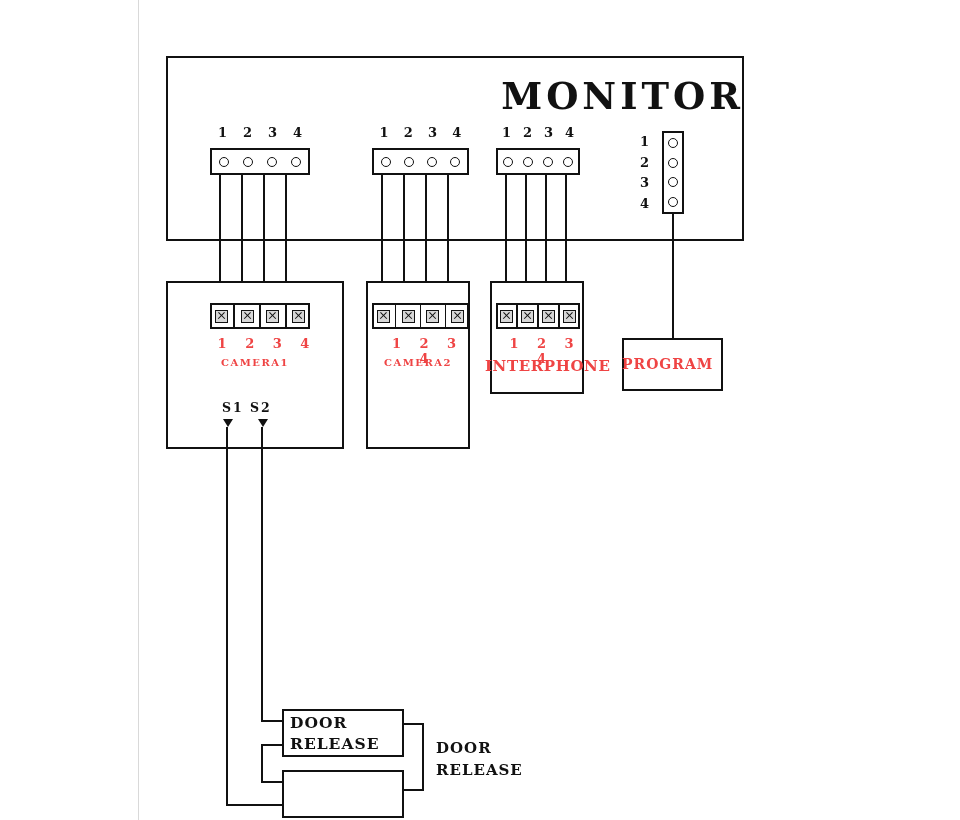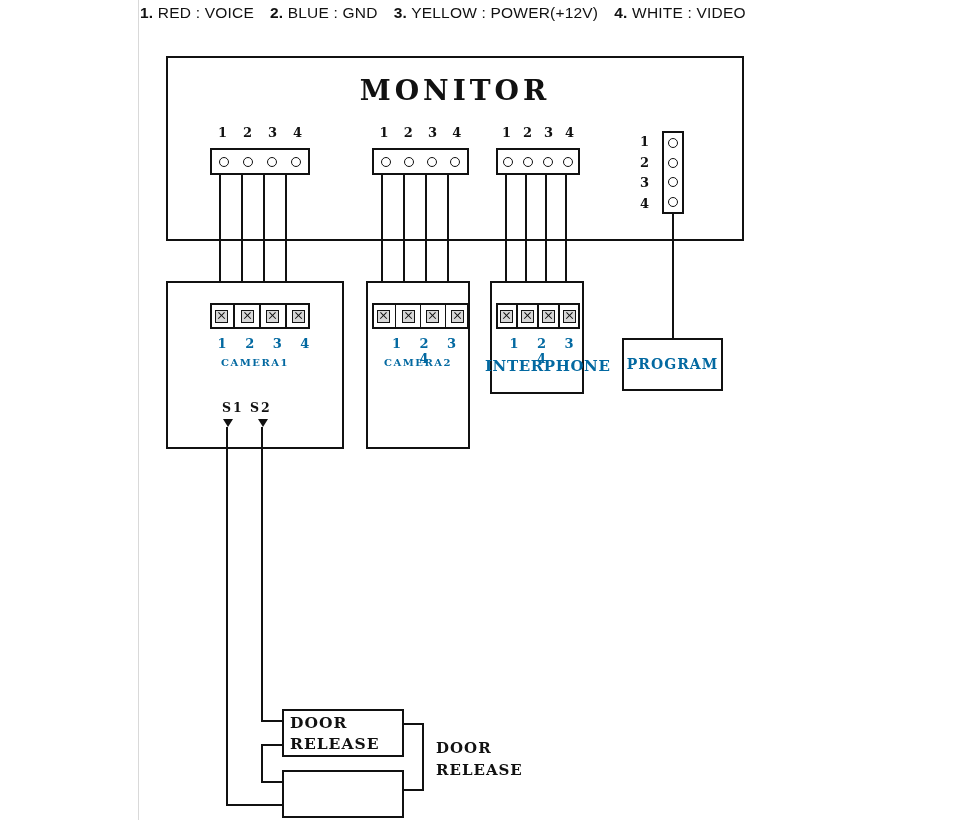--- a/index.html
+++ b/index.html
@@ -57,24 +57,24 @@
     left: 166px;
     top: 56px;
     width: 578px;
     height: 185px;
   }
   #monitor-title {
     position: absolute;
     left: 166px;
     top: 74px;
     width: 578px;
-    text-align: center;
-    font-family: "DejaVu Serif", serif;
-    font-weight: bold;
-    font-size: 28px;
+    text-align: right;
+    font-family: "DejaVu Serif", serif;
+    font-weight: bold;
+    font-size: 37px;
     letter-spacing: 4px;
     color: #111;
   }
 
   
   .strip {
     position: absolute;
     border: 2px solid #111;
     background: #ffffff;
     box-sizing: border-box;
@@ -176,21 +176,21 @@
     font-size: 13px;
     color: #111;
   }
 
   
   .dev-label {
     position: absolute;
     text-align: center;
     font-family: "DejaVu Serif", serif;
     font-weight: bold;
-    color: #0369a1;
+    color: #ef4444;
   }
   .dev-num {
     font-size: 13px;
     letter-spacing: 7px;
     padding-left: 7px;
   }
   .dev-name {
     font-size: 10px;
     letter-spacing: 1.5px;
   }
@@ -251,23 +251,20 @@
     line-height: 1.35;
   }
 </style>
 </head>
 <body>
 
 <div id="page">
 
   <div class="left-rule"></div>
 
-  <div class="legend">
-    <span class="item"><span class="num">1.</span> <span>RED : VOICE</span></span><span class="item"><span class="num">2.</span> <span>BLUE : GND</span></span><span class="item"><span class="num">3.</span> <span>YELLOW : POWER(+12V)</span></span><span class="item"><span class="num">4.</span> <span>WHITE : VIDEO</span></span>
-  </div>
 
   <div class="box" id="monitor-box"></div>
   <div id="monitor-title">MONITOR</div>
 
   <div class="strip-labels" style="left:210px; top:125px; width:100px;">
     <span>1</span>
     <span>2</span>
     <span>3</span>
     <span>4</span>
   </div>
@@ -371,21 +368,21 @@
     <span class="screw"></span>
       <span class="term-sep"></span>
     <span class="screw"></span>
       <span class="term-sep"></span>
     <span class="screw"></span>
   </div>
   <div class="dev-label dev-num" style="left:496px; top:336px; width:84px;">1 2 3 4</div>
   <div class="dev-label dev-name small" style="left:485px; top:357px; width:104px;">INTERPHONE</div>
 
   <div class="box" id="program-box" style="left:622px; top:338px; width:101px; height:53px;"></div>
-  <div class="dev-label dev-name small" style="left:622px; top:356px; width:101px; font-size:14px; letter-spacing:1px;">PROGRAM</div>
+  <div class="dev-label dev-name small" style="left:622px; top:356px; width:79px; font-size:14px; letter-spacing:1px;">PROGRAM</div>
 
   <div class="wire vwire" style="left:226px; top:427px; height:378px;"></div>
   <div class="wire hwire" style="left:226px; top:804px; width:56px;"></div>
 
   <div class="wire vwire" style="left:261px; top:427px; height:294px;"></div>
   <div class="wire hwire" style="left:261px; top:720px; width:21px;"></div>
   <div class="wire vwire" style="left:241px; top:427px; height:0px;"></div>
   <div class="wire hwire" style="left:261px; top:781px; width:21px;"></div>
   <div class="wire vwire" style="left:261px; top:744px; height:37px;"></div>
   <div class="wire hwire" style="left:261px; top:744px; width:21px;"></div>

